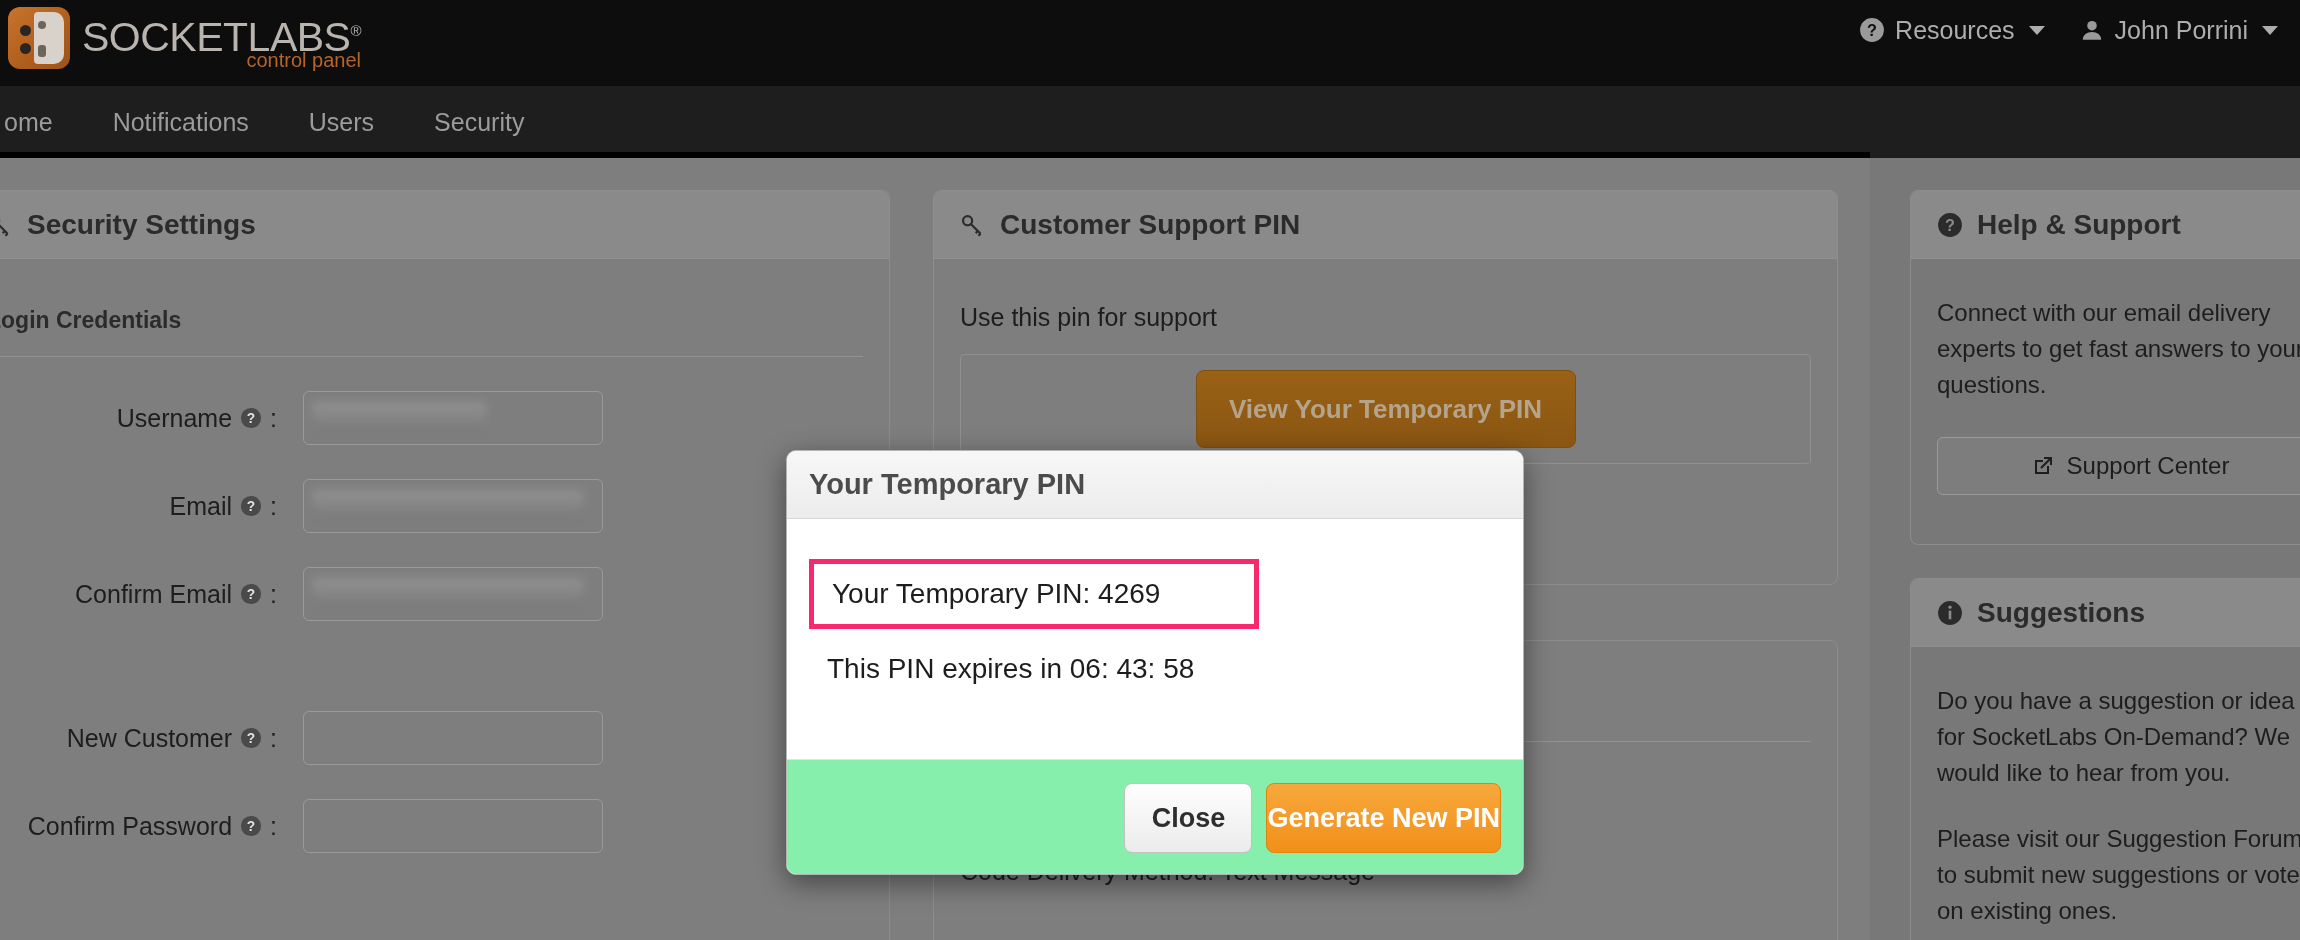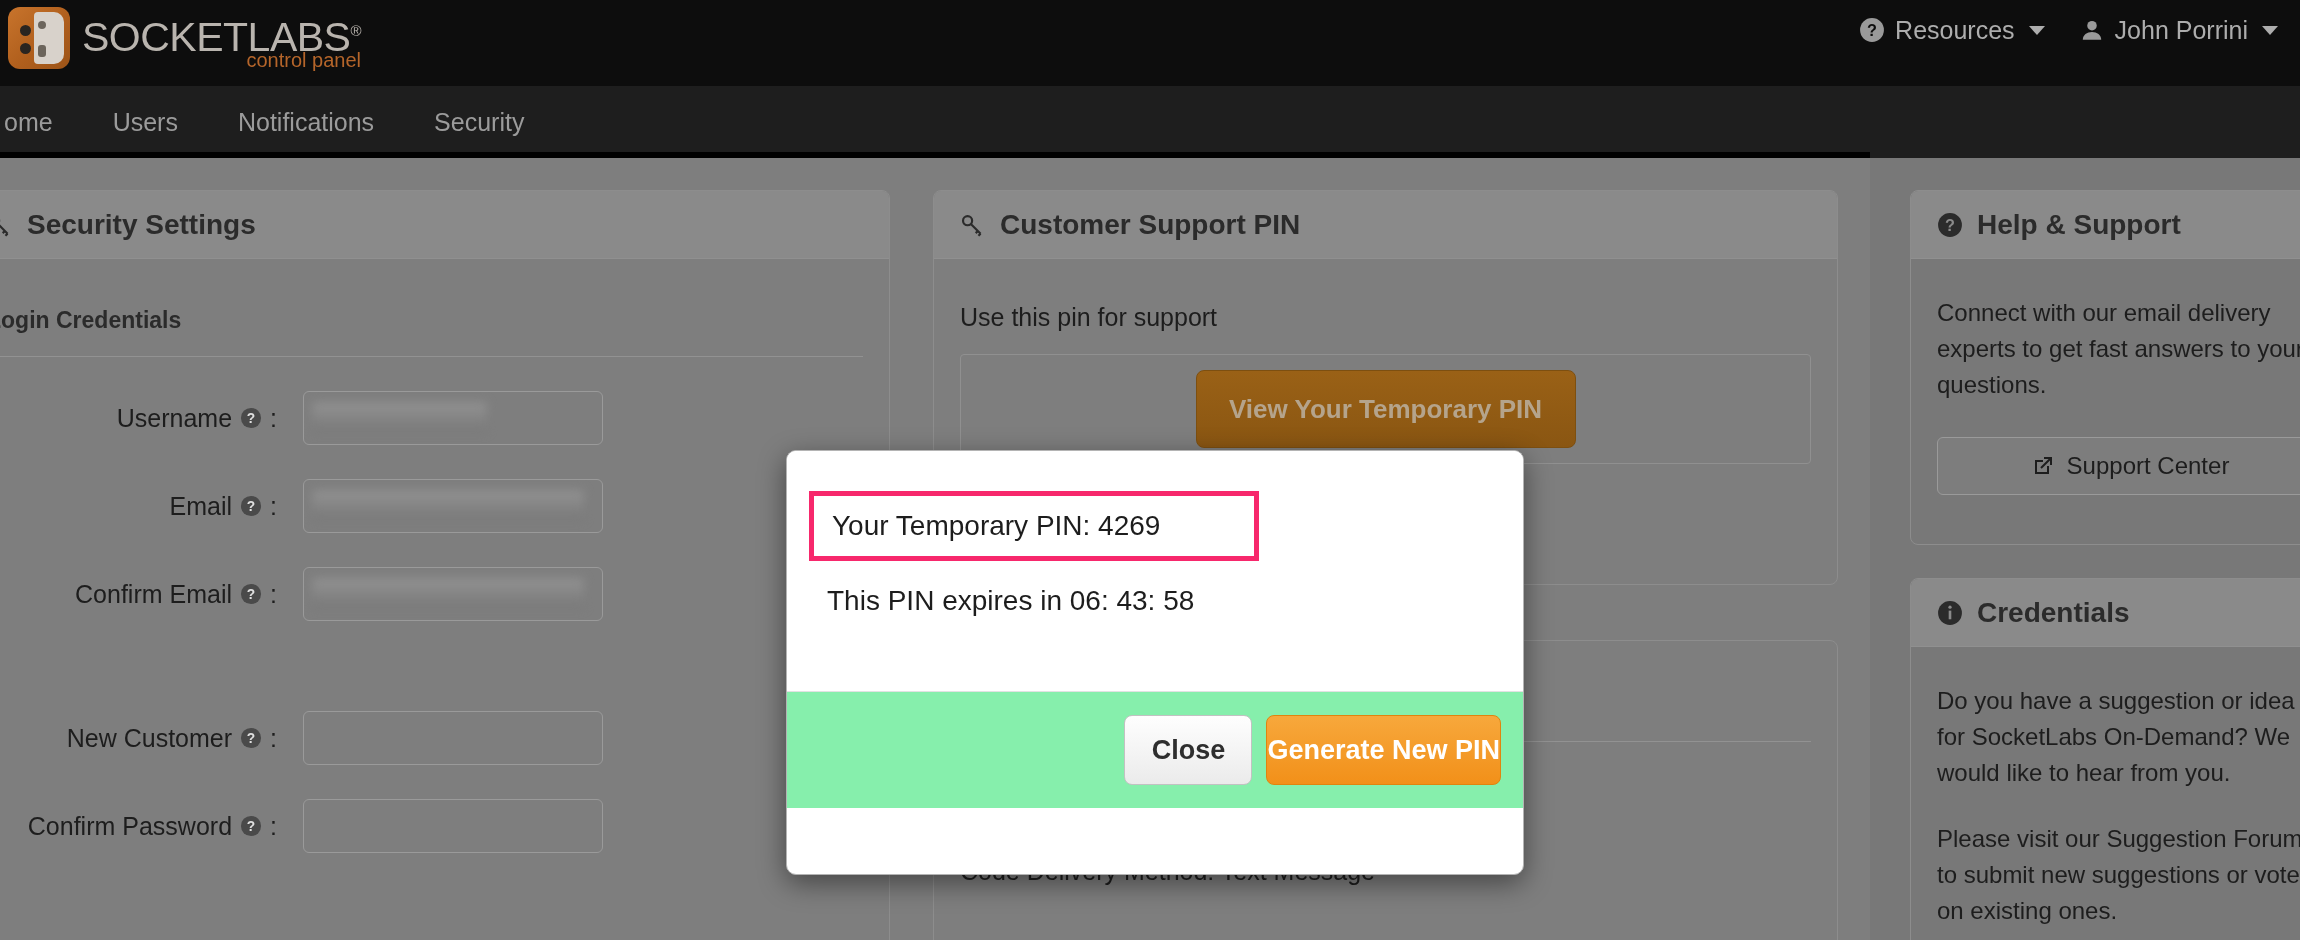--- a/index.html
+++ b/index.html
@@ -318,22 +318,22 @@
         </span>
         <span>John Porrini</span>
         <span class="caret-d"></span>
       </div>
     </div>
   </div>
 
   <div class="navbar">
     <div class="nav-inner">
       <div class="nav-item">ome</div>
+      <div class="nav-item">Notifications</div>
       <div class="nav-item">Users</div>
-      <div class="nav-item">Notifications</div>
       <div class="nav-item">Security</div>
     </div>
   </div>
   <div class="nav-underline"></div>
 
   <div class="page"></div>
   <div class="page-right-bg"></div>
 
   <div class="panel" id="panel-security">
     <div class="panel-head">
@@ -469,27 +469,30 @@
 
   <div class="panel" id="panel-sugg">
     <div class="panel-head">
       <span class="ic">
         <svg width="26" height="26" viewBox="0 0 24 24">
             <circle cx="12" cy="12" r="11" fill="#2b2b2b"></circle>
             <rect x="10.8" y="9.8" width="2.4" height="8" fill="#8a8a8a"></rect>
             <circle cx="12" cy="6.6" r="1.5" fill="#8a8a8a"></circle>
           </svg>
       </span>
-      <span class="panel-title">Credentials</span>
+      <span class="panel-title">Suggestions</span>
     </div>
     <div class="side-text">Do you have a suggestion or idea for SocketLabs On-Demand? We would like to hear from you.</div>
     <div class="side-text p2">Please visit our Suggestion Forum to submit new suggestions or vote on existing ones.</div>
   </div>
 
   <div class="modal">
+    <div class="modal-head">
+      <span class="modal-title">Your Temporary PIN</span>
+    </div>
     <div class="modal-body">
       <div class="pin-highlight">
         <span class="pin-highlight-text">Your Temporary PIN: 4269</span>
       </div>
       <div class="pin-expire">This PIN expires in 06: 43: 58</div>
     </div>
     <div class="modal-foot">
       <div class="btn-close">Close</div>
       <div class="btn-generate">Generate New PIN</div>
     </div>

